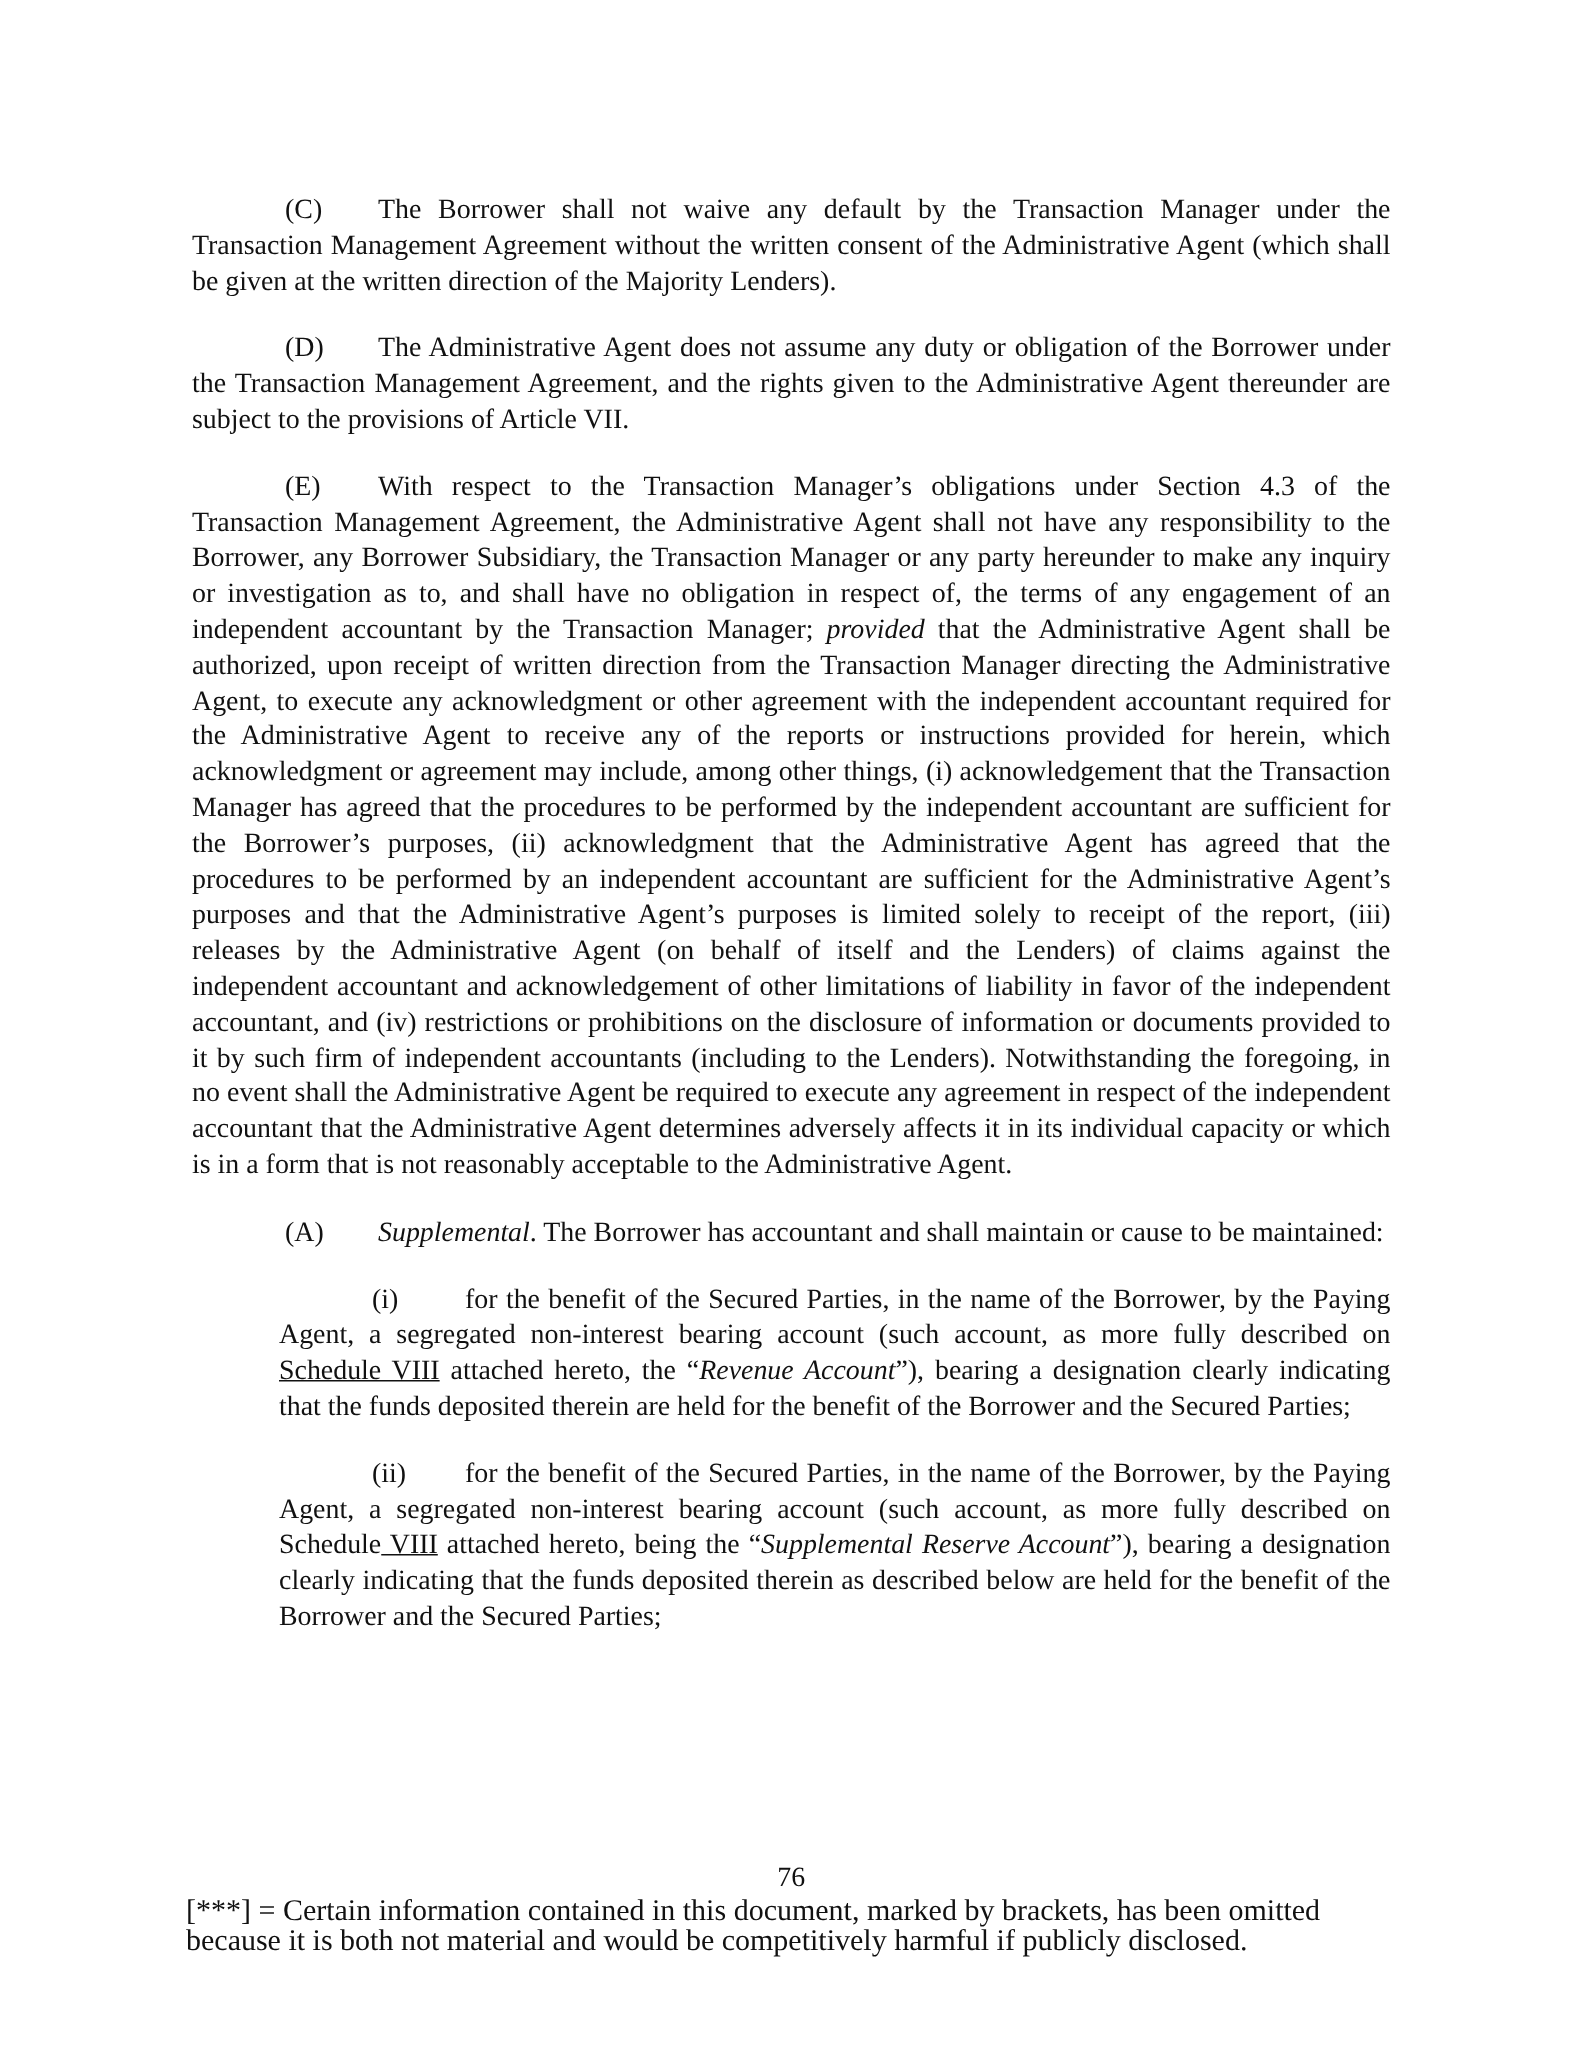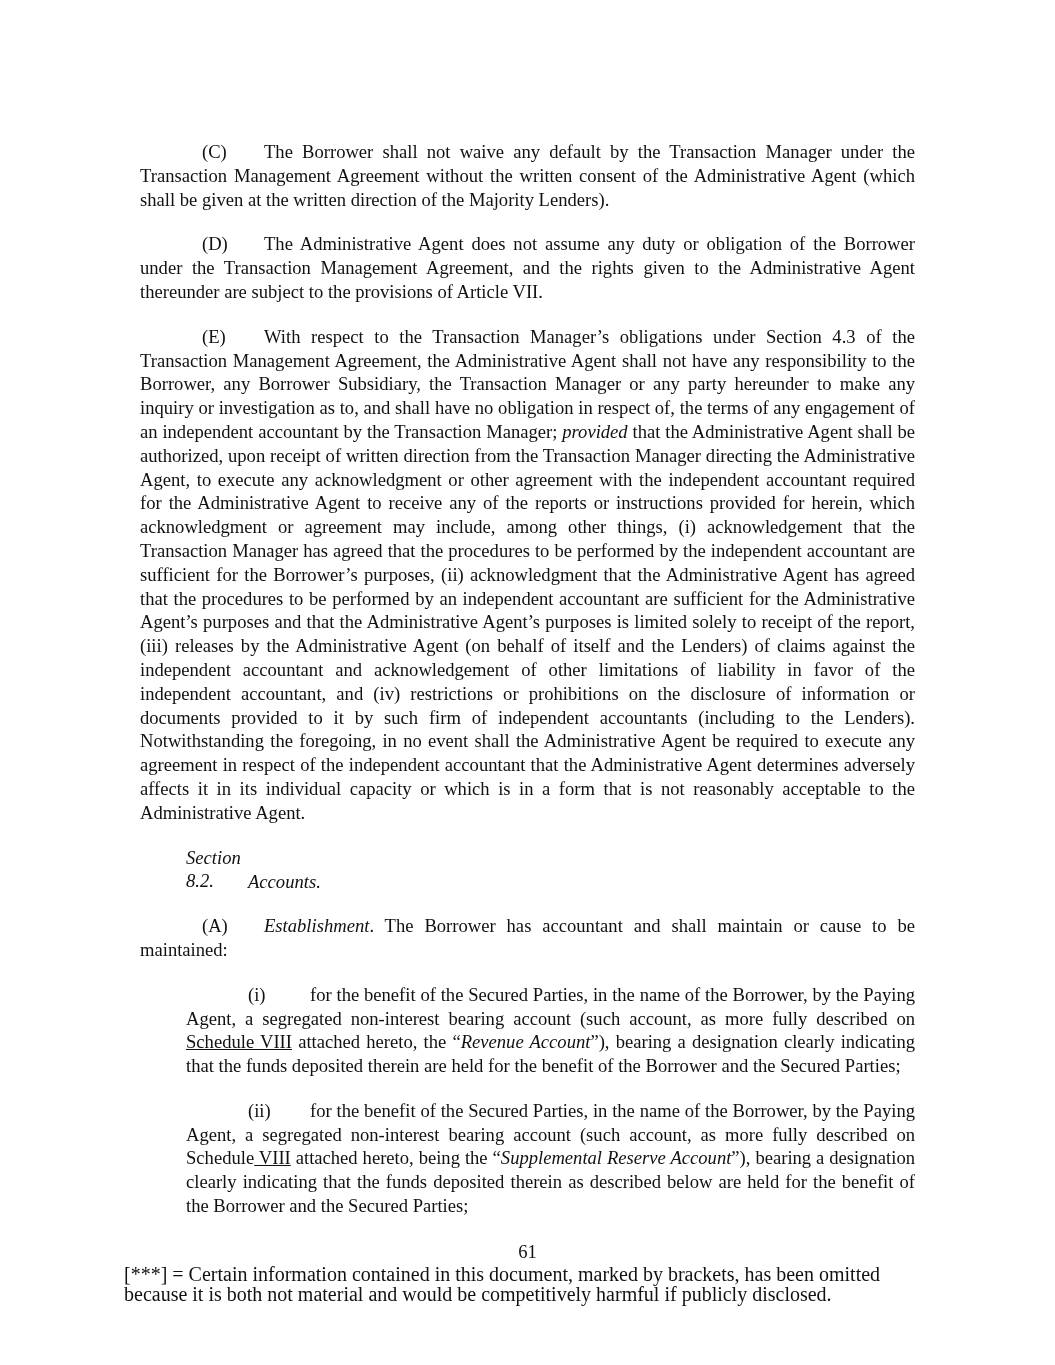--- a/index.html
+++ b/index.html
@@ -2,21 +2,21 @@
 <html><head>
 <meta charset="utf-8">
 <style>
   html, body { margin: 0; padding: 0; background: #ffffff; }
   body { width: 1055px; height: 1365px; position: relative; overflow: hidden; }
   .page {
     position: absolute; left: 124px; top: 124px; width: 807px;
     font-family: "Liberation Serif", serif; font-size: 18.6px; line-height: 23.8px;
     color: #111111;
   }
-  p { margin: 16px; text-align: justify; }
+  p { margin: 4px; text-align: justify; }
   .para { margin-bottom: 21px; }
   .ind { text-indent: 62px; }
   .lab { display: inline-block; width: 62px; text-indent: 0; }
   .sub { margin-left: 62px; text-indent: 62px; }
   .heading { margin-left: 62px; margin-bottom: 21px; font-style: italic; }
   .heading .lab { font-style: italic; width: 62px; }
   em, .it { }
   u { text-decoration: underline; }
   .pagenum {
     position: absolute; top: 1241px; left: 0; width: 1055px; text-align: center;
@@ -31,24 +31,23 @@
 <body>
 
 <div class="page">
 
   <p class="para ind"><span class="lab">(C)</span><span>The Borrower shall not waive any default by the Transaction Manager under the Transaction Management Agreement without the written consent of the Administrative Agent (which shall be given at the written direction of the Majority Lenders).</span></p>
 
   <p class="para ind"><span class="lab">(D)</span><span>The Administrative Agent does not assume any duty or obligation of the Borrower under the Transaction Management Agreement, and the rights given to the Administrative Agent thereunder are subject to the provisions of Article VII.</span></p>
 
   <p class="para ind"><span class="lab">(E)</span><span>With respect to the Transaction Manager’s obligations under Section 4.3 of the Transaction Management Agreement, the Administrative Agent shall not have any responsibility to the Borrower, any Borrower Subsidiary, the Transaction Manager or any party hereunder to make any inquiry or investigation as to, and shall have no obligation in respect of, the terms of any engagement of an independent accountant by the Transaction Manager; </span><em>provided</em><span> that the Administrative Agent shall be authorized, upon receipt of written direction from the Transaction Manager directing the Administrative Agent, to execute any acknowledgment or other agreement with the independent accountant required for the Administrative Agent to receive any of the reports or instructions provided for herein, which acknowledgment or agreement may include, among other things, (i) acknowledgement that the Transaction Manager has agreed that the procedures to be performed by the independent accountant are sufficient for the Borrower’s purposes, (ii) acknowledgment that the Administrative Agent has agreed that the procedures to be performed by an independent accountant are sufficient for the Administrative Agent’s purposes and that the Administrative Agent’s purposes is limited solely to receipt of the report, (iii) releases by the Administrative Agent (on behalf of itself and the Lenders) of claims against the independent accountant and acknowledgement of other limitations of liability in favor of the independent accountant, and (iv) restrictions or prohibitions on the disclosure of information or documents provided to it by such firm of independent accountants (including to the Lenders). Notwithstanding the foregoing, in no event shall the Administrative Agent be required to execute any agreement in respect of the independent accountant that the Administrative Agent determines adversely affects it in its individual capacity or which is in a form that is not reasonably acceptable to the Administrative Agent.</span></p>
 
-  <p class="heading"><span class="lab">Section 8.2.</span><span>Accounts.</span></p>
 
-  <p class="para ind"><span class="lab">(A)</span><em>Establishment</em><span>.  The Borrower has accountant and shall maintain or cause to be maintained:</span></p>
+  <p class="para ind"><span class="lab">(A)</span><em>Supplemental</em><span>.  The Borrower has accountant and shall maintain or cause to be maintained:</span></p>
 
   <p class="para sub"><span class="lab">(i)</span><span>for the benefit of the Secured Parties, in the name of the Borrower, by the Paying Agent, a segregated non-interest bearing account (such account, as more fully described on </span><u>Schedule VIII</u><span> attached hereto, the “</span><em>Revenue Account</em><span>”), bearing a designation clearly indicating that the funds deposited therein are held for the benefit of the Borrower and the Secured Parties;</span></p>
 
   <p class="para sub"><span class="lab">(ii)</span><span>for the benefit of the Secured Parties, in the name of the Borrower, by the Paying Agent, a segregated non-interest bearing account (such account, as more fully described on Schedule</span><u> VIII</u><span> attached hereto, being the “</span><em>Supplemental Reserve Account</em><span>”), bearing a designation clearly indicating that the funds deposited therein as described below are held for the benefit of the Borrower and the Secured Parties;</span></p>
 
 </div>
 
-<div class="pagenum">61</div>
+<div class="pagenum">76</div>
 <div class="footnote">[***] = Certain information contained in this document, marked by brackets, has been omitted because it is both not material and would be competitively harmful if publicly disclosed.</div>
 
 </body></html>

